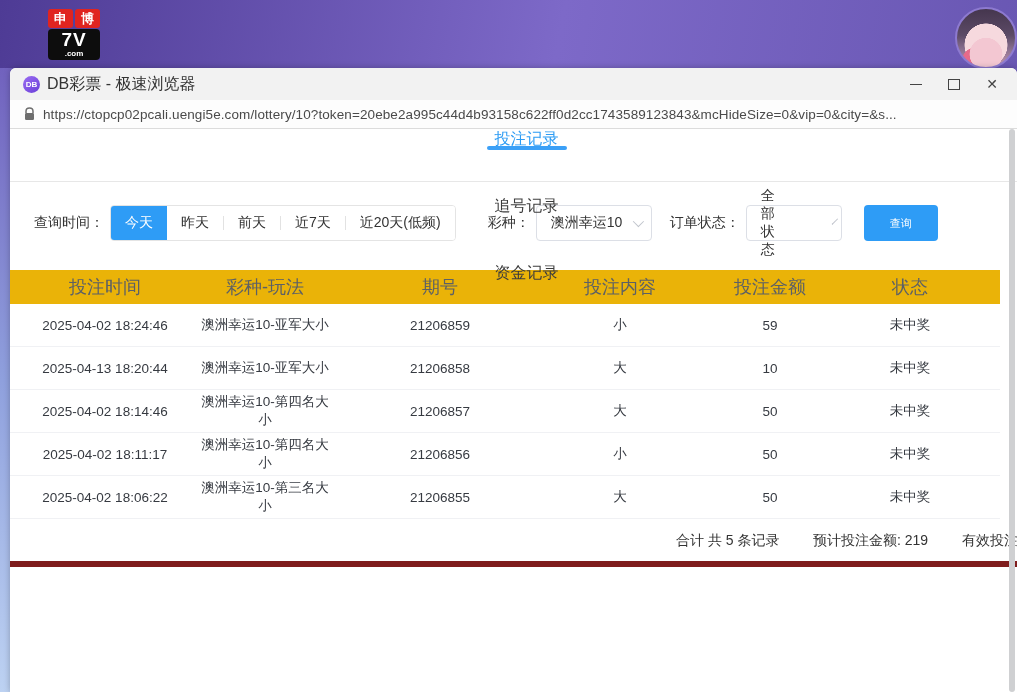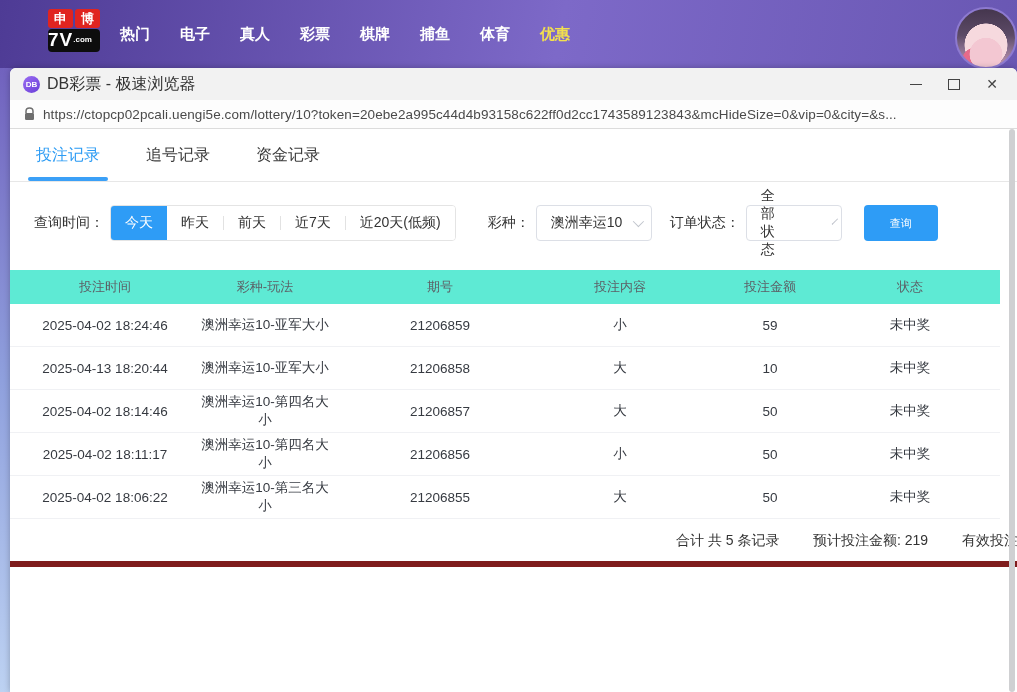--- a/index.html
+++ b/index.html
@@ -9,21 +9,21 @@
     background:linear-gradient(180deg,#7162be 68px,#8fa0dd 380px,#bdd2f2 100%);
   }
   
   .site-nav{position:absolute;left:0;top:0;width:1017px;height:68px;
     background:linear-gradient(100deg,#4e3b95 0%,#7d69c8 55%,#6957b3 100%);}
   .logo{position:absolute;left:46px;top:9px;width:56px;cursor:pointer;}
   .logo-red-row{display:flex;gap:2px;justify-content:center;margin-bottom:1px;}
   .logo-red{width:25px;height:19px;background:#e02420;border-radius:3px;color:#fff;
     font-weight:bold;font-size:13px;display:flex;align-items:center;justify-content:center;}
   .logo-black{width:52px;margin:0 auto;background:#0d0d0d;border-radius:4px;color:#fff;
-    display:flex;align-items:center;padding:1px 0 2px;}
+    display:flex;flex-direction:column;align-items:center;padding:1px 0 2px;}
   .logo-main{font-size:19px;font-weight:bold;letter-spacing:1px;line-height:20px;}
   .logo-sub{font-size:8px;line-height:8px;font-weight:bold;}
   .nav-menu{position:absolute;left:105px;top:0;height:68px;display:flex;align-items:center;}
   .nav-item{width:60px;text-align:center;color:#fff;font-size:15px;font-weight:bold;cursor:pointer;}
   .nav-item.hl{color:#f3e04d;}
   .avatar{position:absolute;left:955px;top:7px;width:58px;height:58px;border-radius:50%;
     border:2px solid #8d7ad0;cursor:pointer;overflow:hidden;
     background:
       radial-gradient(circle at 50% 78%,#f3c7d2 0 30%,transparent 31%),
       radial-gradient(circle at 30% 88%,#e66a8a 0 18%,transparent 19%),
@@ -42,21 +42,21 @@
   .glyph-min{width:12px;height:0;border-top:1.6px solid #444;display:block;}
   .glyph-max{width:10px;height:9px;border:1.6px solid #444;display:block;}
   .glyph-close{font-size:14px;line-height:14px;}
   .urlbar{height:28px;background:#fdfdfd;border-bottom:1px solid #dcdcdc;display:flex;align-items:center;padding-left:14px;}
   .lock{margin-right:8px;display:flex;}
   .url-text{font-size:13.5px;color:#4a4a4a;white-space:nowrap;overflow:hidden;letter-spacing:.1px;}
   .content{position:relative;height:563px;background:#fff;overflow:hidden;}
   
   .scrollbar{position:absolute;right:2px;top:0;bottom:0;width:6px;background:#cfd0d2;border-radius:3px;}
   
-  .tabs{height:52px;border-bottom:1px solid #e7e7e7;display:flex;align-items:center;padding-left:26px;gap:46px;}
+  .tabs{height:52px;border-bottom:1px solid #e7e7e7;display:flex;align-items:center;padding-left:26px;gap:46px;flex-direction:column;}
   .tab{font-size:16px;color:#3c3c3c;cursor:pointer;position:relative;height:52px;display:flex;align-items:center;}
   .tab.active{color:#2d9cf4;}
   .tab.active::after{content:"";position:absolute;left:-8px;right:-8px;bottom:0;height:4px;border-radius:3px;background:#3ba0f7;}
   
   .filter-row{margin-top:23px;padding-left:24px;height:36px;display:flex;align-items:center;}
   .f-label{font-size:14px;color:#333;}
   .time-group{display:flex;align-items:center;border:1px solid #e4e4e4;border-radius:4px;height:34px;margin-left:6px;overflow:hidden;}
   .time-opt{padding:0 14px;font-size:14px;color:#333;height:34px;display:flex;align-items:center;cursor:pointer;background:#fff;}
   .time-opt.active{background:#2e9cf6;color:#fff;}
   .t-div{width:1px;height:14px;background:#e2e2e2;}
@@ -66,21 +66,21 @@
     transform:rotate(45deg) translateY(-2px);margin-left:10px;}
   .search-btn{height:36px;width:74px;background:#2e9cf6;border:none;border-radius:4px;color:#fff;
     font-size:11px;cursor:pointer;font-family:inherit;}
   .ml-lottery{margin-left:32px;}
   .sel-lottery{width:90px;margin-left:6px;}
   .ml-status{margin-left:18px;}
   .sel-status{width:70px;margin-left:6px;gap:48px;}
   .ml-search{margin-left:22px;}
   
   .bet-table{margin-top:29px;width:990px;border-collapse:collapse;table-layout:fixed;}
-  .bet-table th{background:#5eead4;color:#5c6066;font-weight:normal;font-size:13px;height:32px;}
+  .bet-table th{background:#eab308;color:#5c6066;font-weight:normal;font-size:18px;height:32px;}
   .bet-table td{color:#363a41;font-size:13.5px;height:40px;text-align:center;border-bottom:1px solid #f0f1f4;}
   .bet-table th{text-align:center;}
   
   .summary{position:relative;height:42px;border-bottom:6px solid #7f1d1d;}
   .sum-item{position:absolute;top:13px;font-size:14px;color:#333;white-space:nowrap;}
   .sum-total{left:666px;}
   .sum-expected{left:803px;}
   .sum-valid{left:952px;}
 </style>
 </head>
@@ -89,30 +89,20 @@
 <div class="site-nav">
   <div class="logo">
     <div class="logo-red-row">
       <span class="logo-red">申</span>
       <span class="logo-red">博</span>
     </div>
     <div class="logo-black">
       <span class="logo-main">7V</span>
       <span class="logo-sub">.com</span>
     </div>
-  </div>
-  <div class="nav-menu">
-    <span class="nav-item">热门</span>
-    <span class="nav-item">电子</span>
-    <span class="nav-item">真人</span>
-    <span class="nav-item">彩票</span>
-    <span class="nav-item">棋牌</span>
-    <span class="nav-item">捕鱼</span>
-    <span class="nav-item">体育</span>
-    <span class="nav-item hl">优惠</span>
   </div>
   <div class="avatar"></div>
 </div>
 
 <div class="window">
 
   <div class="titlebar">
     <span class="app-icon">DB</span>
     <span class="win-title">DB彩票 - 极速浏览器</span>
     <div class="win-controls">

